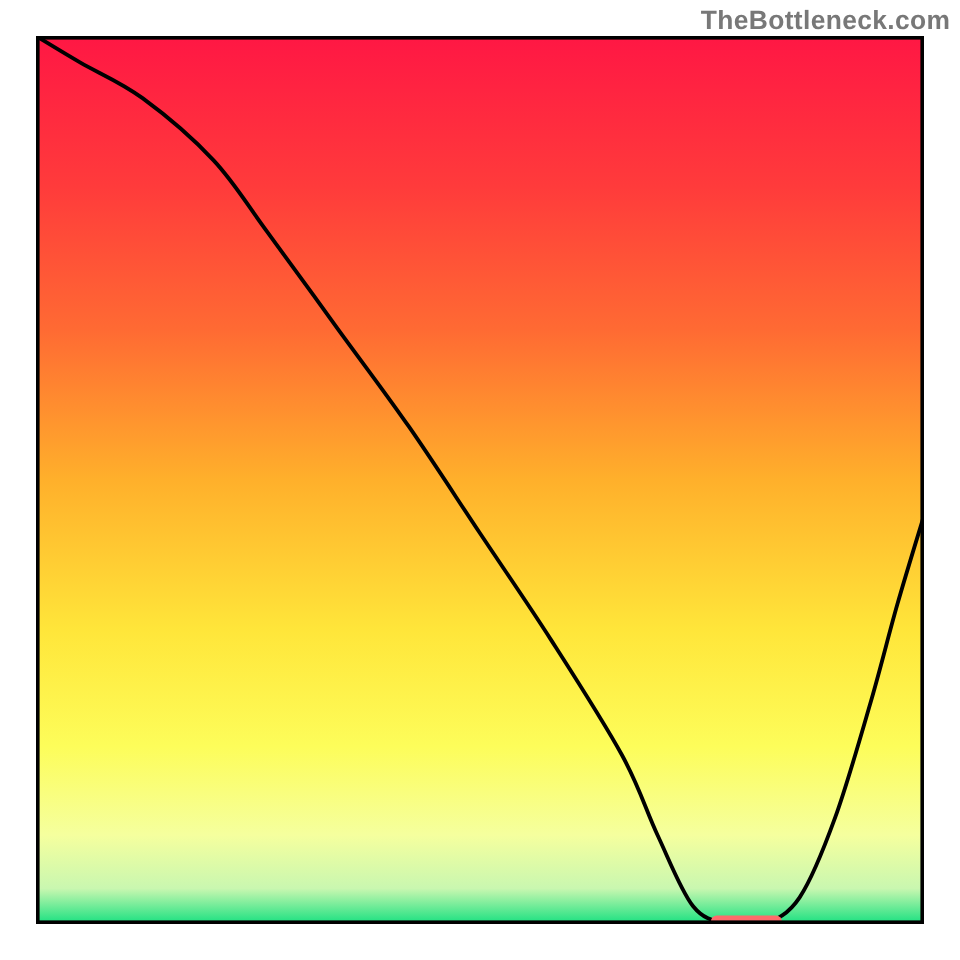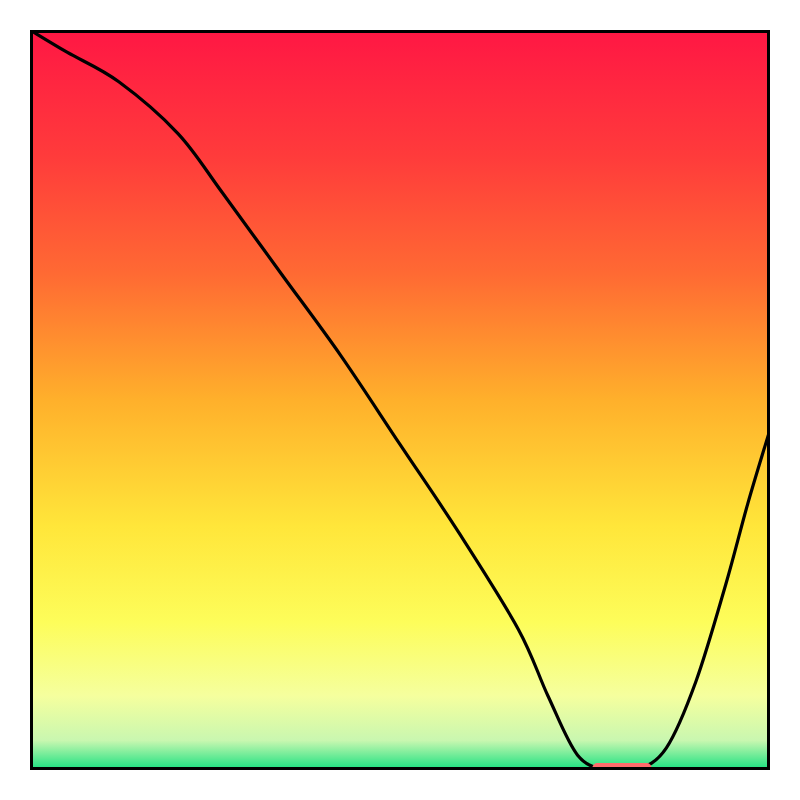--- a/index.html
+++ b/index.html
@@ -43,20 +43,21 @@
   }
   svg.bg   { z-index: 1; }
   svg.curve{ z-index: 2; }
   svg.frame{ z-index: 3; }
 </style>
 </head>
 <body>
 
 <div class="chart-wrap">
 
+  <div class="watermark">TheBottleneck.com</div>
 
   <div class="plot-area">
     <svg class="bg" viewBox="0 0 740 740" preserveAspectRatio="none">
       <defs>
         <linearGradient id="grad" x1="0" y1="0" x2="0" y2="1">
             <stop offset="0%" stop-color="#ff1744"></stop>
             <stop offset="17%" stop-color="#ff3b3b"></stop>
             <stop offset="33%" stop-color="#ff6a33"></stop>
             <stop offset="50%" stop-color="#ffb02b"></stop>
             <stop offset="67%" stop-color="#ffe63a"></stop>

